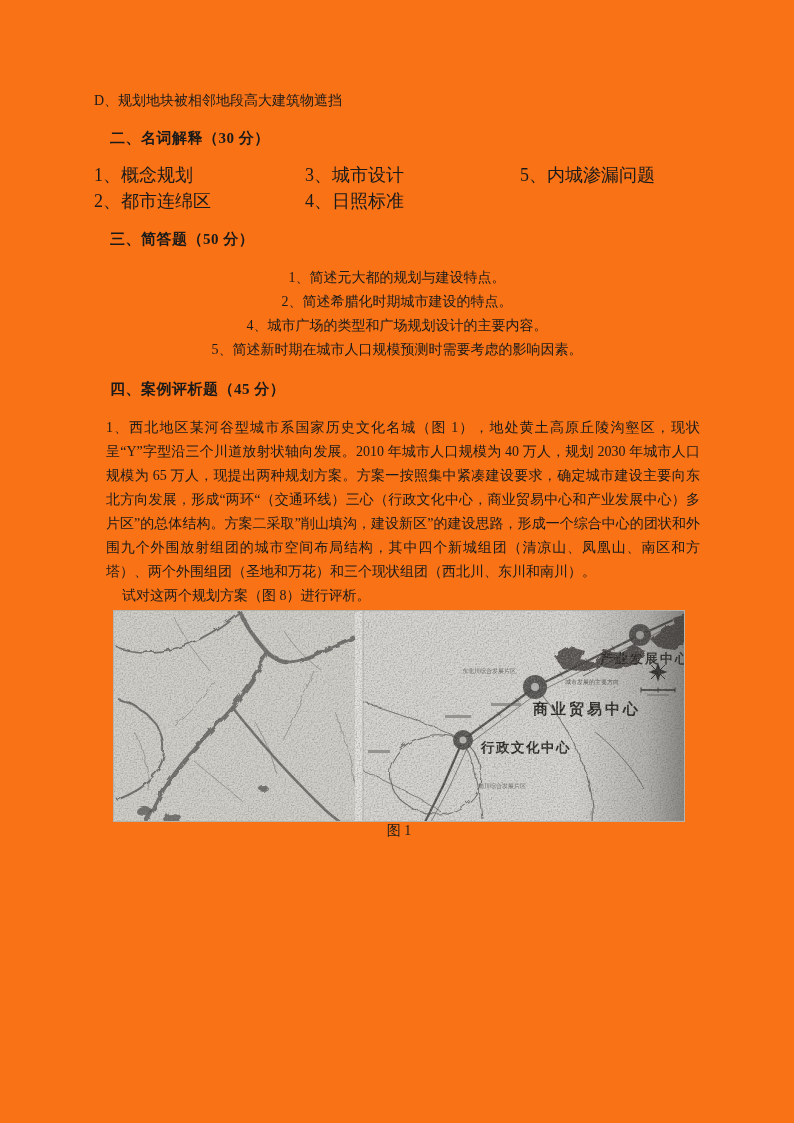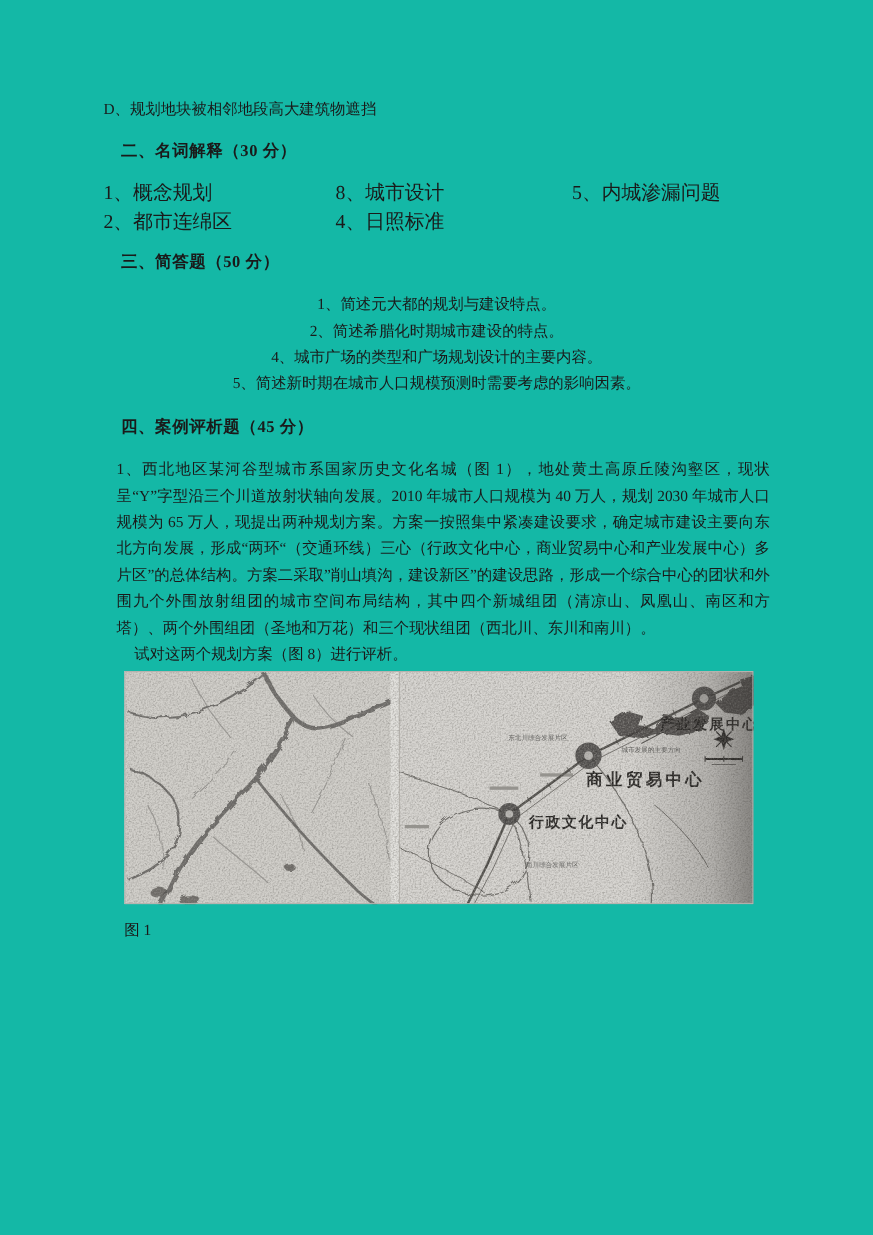--- a/index.html
+++ b/index.html
@@ -1,51 +1,51 @@
 <!DOCTYPE html>
 <html><head>
 <meta charset="utf-8">
 <style>
   html,body{margin:0;padding:0;background:#ffffff;}
   .page{
-    width:794px;height:1123px;background:#14b8a6;position:relative;
+    width:794px;height:1123px;background:#f97316;position:relative;
     font-family:"Liberation Serif","DejaVu Serif",serif;color:#1a1a1a;
     overflow:hidden;
   }
   .content{padding:90px 94px 0 94px;}
   p{margin:0;}
   .line-d{font-size:14px;line-height:21px;}
   h2.sec{font-size:15px;font-weight:bold;margin:16px;line-height:22px;letter-spacing:0.5px;}
   .sec2{margin-top:42px;}
   .glossary-grid{
     margin-top:8px;display:grid;grid-template-columns:211px 215px 1fr;
     row-gap:5px;font-size:18px;line-height:21px;
   }
   .sec3{margin-top:13px;}
   .qa-list{margin-top:0;text-align:center;}
   .qa-list p{font-size:14px;line-height:24px;}
   .sec4{margin-top:25px;}
   .case-paragraph{margin-top:4px;font-size:14px;line-height:24px;text-align:justify;margin-left:12px;}
   .case-prompt{font-size:14px;line-height:24px;text-indent:28px;}
   figure{margin:2px 0 0 19px;width:572px;}
   figure svg{display:block;}
-  figcaption{text-align:left;font-size:14px;margin-top:15px;color:#1a1a1a;}
+  figcaption{text-align:center;font-size:14px;color:#1a1a1a;}
 </style>
 </head>
 <body>
 
 <div class="page">
   <div class="content">
 
     <p class="line-d">D、规划地块被相邻地段高大建筑物遮挡</p>
 
     <h2 class="sec sec2">二、名词解释（30 分）</h2>
     <div class="glossary-grid">
       <span>1、概念规划</span>
-      <span>8、城市设计</span>
+      <span>3、城市设计</span>
       <span>5、内城渗漏问题</span>
       <span>2、都市连绵区</span>
       <span>4、日照标准</span>
     </div>
 
     <h2 class="sec sec3">三、简答题（50 分）</h2>
     <div class="qa-list">
       <p>1、简述元大都的规划与建设特点。</p>
       <p>2、简述希腊化时期城市建设的特点。</p>
       <p>4、城市广场的类型和广场规划设计的主要内容。</p>

